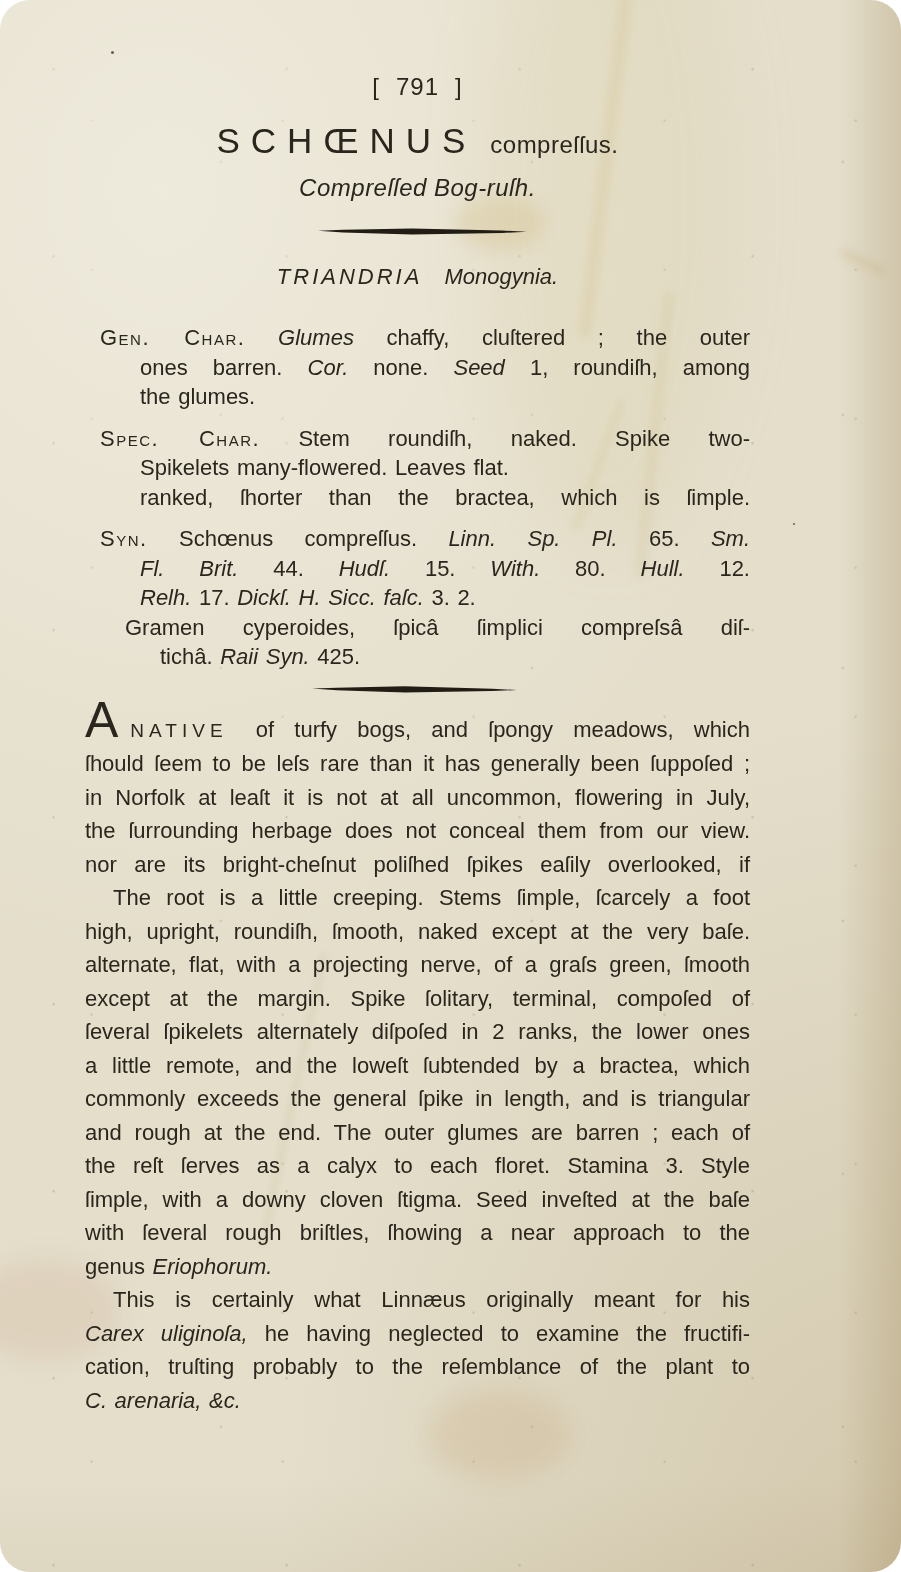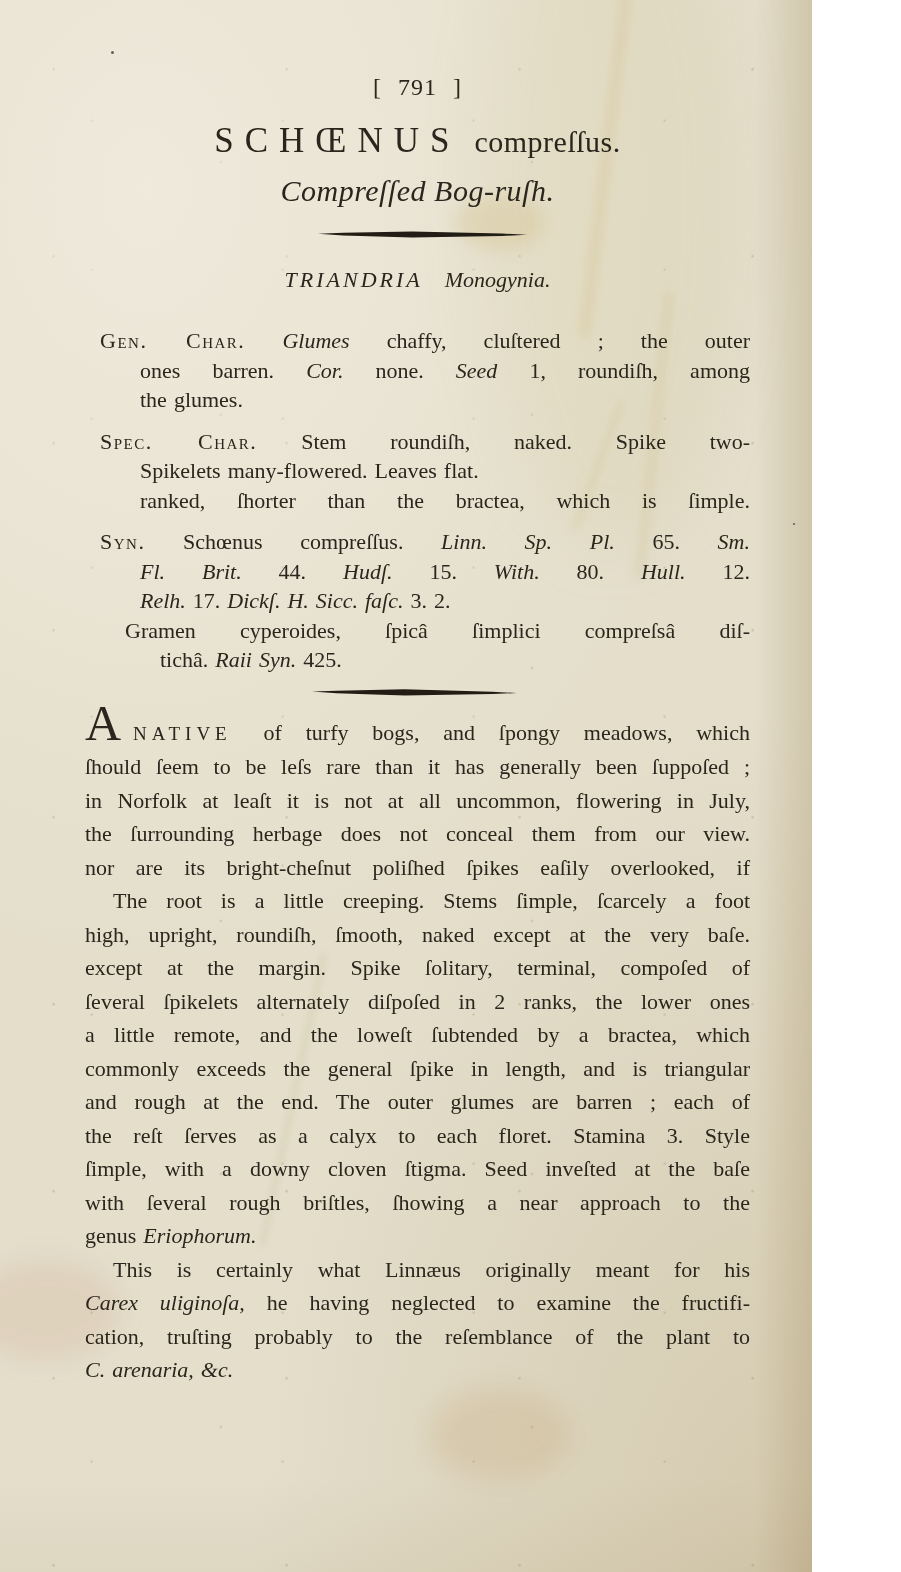--- a/index.html
+++ b/index.html
@@ -1,44 +1,45 @@
 <!DOCTYPE html>
 <html style="--paper: #e4decb; --ink: #2b261d; --rule: #211d15;"><head>
 <meta charset="utf-8">
 <style>
   html,body{margin:0;padding:0;}
   body{width:901px;height:1572px;overflow:hidden;}
   .page{
-    position:relative;width:812px;height:1572px;overflow:hidden;
+    position:relative;width:901px;height:1572px;overflow:hidden;
     background-color:var(--paper,#e4decb);
     background-image:
       radial-gradient(130% 90% at 18% 12%, rgba(251,249,240,.45) 0%, rgba(251,249,240,0) 55%),
       radial-gradient(120% 100% at 97% 100%, rgba(148,118,60,.20) 0%, rgba(148,118,60,0) 55%),
       linear-gradient(90deg, rgba(140,115,60,0) 93%, rgba(139,112,58,.22) 100%),
       linear-gradient(0deg, rgba(140,115,60,.07) 0%, rgba(140,115,60,0) 6%),
       radial-gradient(circle 1.2px at 23% 37%, rgba(120,95,50,.28), transparent 2px),
       radial-gradient(circle 1px at 71% 64%, rgba(120,95,50,.25), transparent 2px),
       radial-gradient(circle 1.1px at 48% 81%, rgba(120,95,50,.22), transparent 2px);
     background-size:auto,auto,auto,auto,233px 187px,311px 253px,191px 149px;
-    font-family:Liberation Serif, serif;
+    font-family:Liberation Sans, sans-serif;
     color:var(--ink,#2b261d);
+    border-radius:30px;
   }
   .stain{position:absolute;pointer-events:none;border-radius:50%;}
   .streak{position:absolute;pointer-events:none;border-radius:6px;}
   .speck{position:absolute;pointer-events:none;border-radius:50%;background:rgba(60,50,35,.75);}
   .content{position:absolute;left:85px;top:0;width:665px;padding-top:70px;}
   .centered{text-align:center;}
   
   .pageno{line-height:34px;font-size:24px;letter-spacing:1px;}
   .pageno .pn-open{margin-right:16px;}
   .pageno .pn-close{margin-left:16px;}
   .title{margin:14px 0 0 0;line-height:46px;font-weight:normal;font-size:35px;}
   .title .genus{letter-spacing:11px;}
-  .title .species{font-size:30px;margin-left:14px;letter-spacing:.5px;}
-  .common{margin-top:6px;line-height:40px;font-size:30px;font-style:italic;letter-spacing:.5px;}
+  .title .species{font-size:24px;margin-left:14px;letter-spacing:.5px;}
+  .common{line-height:40px;font-size:24px;font-style:italic;letter-spacing:.5px;}
   .rule{height:7px;background:var(--rule,#211d15);
         clip-path:polygon(0 44%,12% 30%,45% 6%,88% 32%,100% 50%,88% 66%,45% 92%,12% 68%);}
   .rule1{width:209px;margin:20px 0 0 233px;transform:rotate(.2deg);}
   .rule2{width:205px;margin:14px 0 0 227px;transform:rotate(.3deg);}
   .classification{margin-top:26px;line-height:32px;font-size:22px;font-style:italic;text-align:center;}
   .classification .class-name{letter-spacing:3px;}
   .classification .order-name{margin-left:22px;}
   
   .charblocks{margin-top:30px;font-size:22px;word-spacing:1.5px;}
   .cblock .tline{line-height:29.5px;}
@@ -121,20 +122,21 @@
         <div class="para">
           <div class="tline ind-0 just"><span class="run-dc">A</span><span class="run-caps">NATIVE</span><span class="run-r"> of turfy bogs, and ſpongy meadows, which</span></div>
           <div class="tline ind-0 just"><span class="run-r">ſhould ſeem to be leſs rare than it has generally been ſuppoſed ;</span></div>
           <div class="tline ind-0 just"><span class="run-r">in Norfolk at leaſt it is not at all uncommon, flowering in July,</span></div>
           <div class="tline ind-0 just"><span class="run-r">the ſurrounding herbage does not conceal them from our view.</span></div>
           <div class="tline ind-0 just"><span class="run-r">nor are its bright-cheſnut poliſhed ſpikes eaſily overlooked, if</span></div>
         </div>
         <div class="para">
           <div class="tline ind-5 just"><span class="run-r">The root is a little creeping. Stems ſimple, ſcarcely a foot</span></div>
           <div class="tline ind-0 just"><span class="run-r">high, upright, roundiſh, ſmooth, naked except at the very baſe.</span></div>
+          <div class="tline ind-0 just"><span class="run-r">alternate, flat, with a projecting nerve, of a graſs green, ſmooth</span></div>
           <div class="tline ind-0 just"><span class="run-r">except at the margin. Spike ſolitary, terminal, compoſed of</span></div>
           <div class="tline ind-0 just"><span class="run-r">ſeveral ſpikelets alternately diſpoſed in 2 ranks, the lower ones</span></div>
           <div class="tline ind-0 just"><span class="run-r">a little remote, and the loweſt ſubtended by a bractea, which</span></div>
           <div class="tline ind-0 just"><span class="run-r">commonly exceeds the general ſpike in length, and is triangular</span></div>
           <div class="tline ind-0 just"><span class="run-r">and rough at the end. The outer glumes are barren ; each of</span></div>
           <div class="tline ind-0 just"><span class="run-r">the reſt ſerves as a calyx to each floret. Stamina 3. Style</span></div>
           <div class="tline ind-0 just"><span class="run-r">ſimple, with a downy cloven ſtigma. Seed inveſted at the baſe</span></div>
           <div class="tline ind-0 just"><span class="run-r">with ſeveral rough briſtles, ſhowing a near approach to the</span></div>
           <div class="tline ind-0"><span class="run-r">genus </span><span class="run-i">Eriophorum.</span></div>
         </div>

